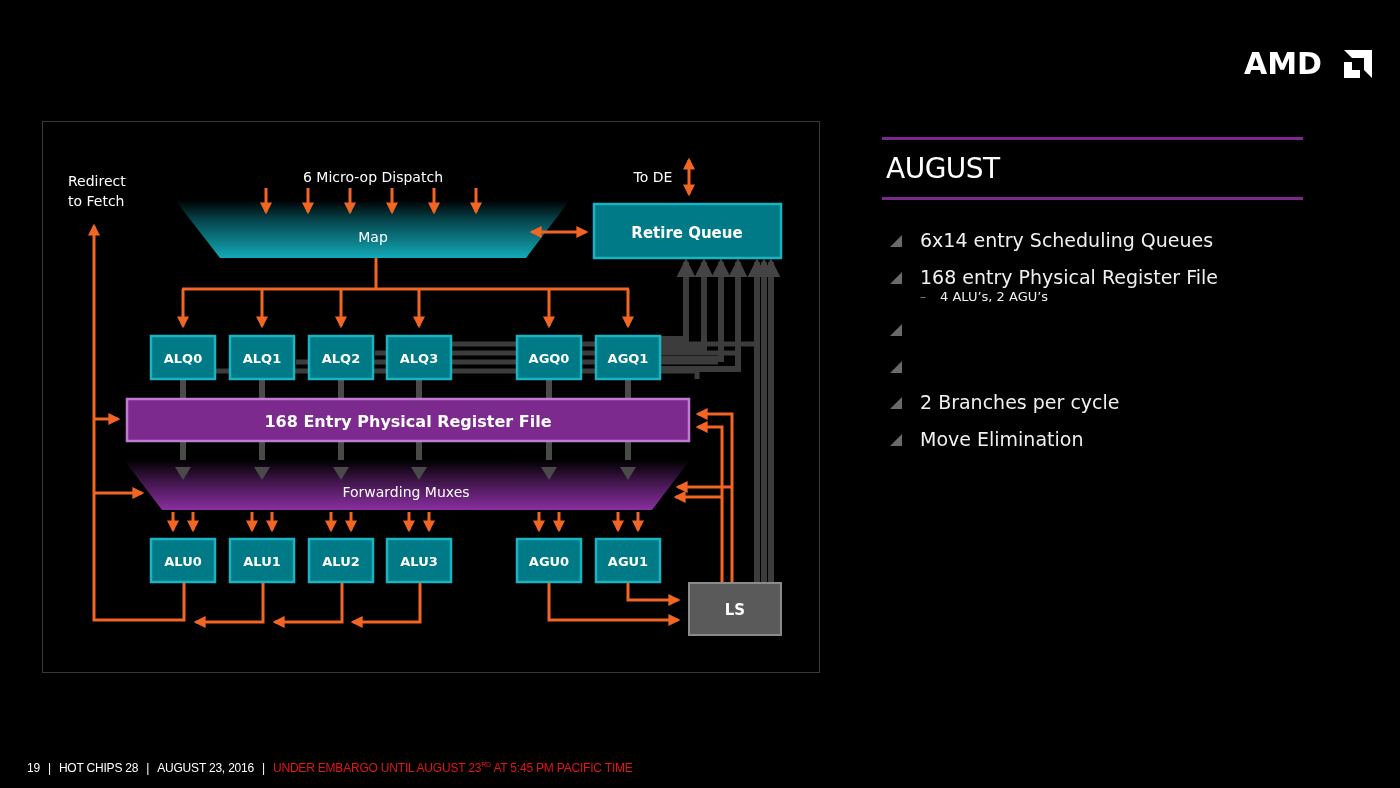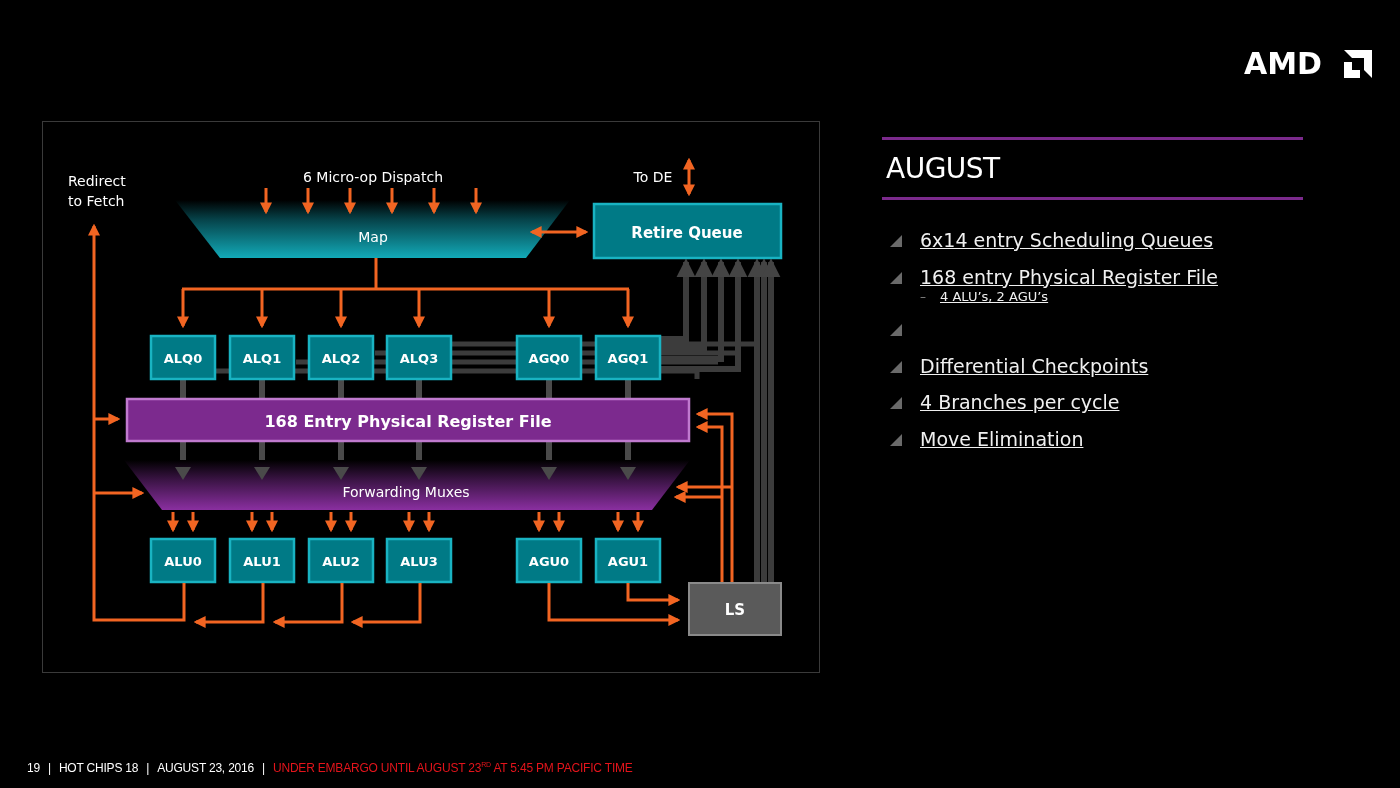--- a/index.html
+++ b/index.html
@@ -7,21 +7,21 @@
   #diagram-frame { position:absolute; left:42px; top:121px; width:778px; height:552px; border:1px solid #3a3a3a; box-sizing:border-box; }
   svg#diagram { position:absolute; left:0; top:0; }
   .lbl { font-family:"DejaVu Sans", sans-serif; fill:#fff; }
   .blk { font-family:"DejaVu Sans", sans-serif; font-weight:bold; fill:#fff; }
   #logo { position:absolute; left:1244px; top:50px; height:28px; display:flex; align-items:flex-end;gap:16px; }
   #logo-text { font-family:"DejaVu Sans", sans-serif; font-weight:bold; font-size:30px; letter-spacing:0px; color:#fff; line-height:28px; }
   #panel-top-rule { position:absolute; left:882px; top:137px; width:421px; height:3px; background:#7b2a8c; }
   #panel-bottom-rule { position:absolute; left:882px; top:197px; width:421px; height:3px; background:#7b2a8c; }
   #panel-title { position:absolute; left:886px; top:152px; font-family:"DejaVu Sans", sans-serif; font-size:28px; color:#fff; letter-spacing:-0.5px; }
   #bullets { position:absolute; left:888px; top:226px; margin:0; padding:0; list-style:none; }
-  #bullets li { position:relative; padding-left:32px; font-family:"DejaVu Sans", sans-serif; font-size:19px; color:#f0f0f0; height:36.6px; line-height:28px; white-space:nowrap;text-decoration:underline; }
+  #bullets li { position:relative; padding-left:32px; font-family:"DejaVu Sans", sans-serif; font-size:19px; color:#f0f0f0; height:36.6px; line-height:28px; white-space:nowrap; }
   #bullets li.sub { padding-left:52px; font-size:13px; height:24px; line-height:12px; margin-top:-8px; }
   .tri { position:absolute; left:2px; top:9px; width:0; height:0; border-left:12px solid transparent; border-bottom:12px solid #6a6a6a; }
   .dash { position:absolute; left:32px; top:0; color:#888; font-size:12px; }
   #footer { position:absolute; left:27px; top:761px; font-family:"Liberation Sans", sans-serif; font-size:12px; color:#fff; white-space:nowrap; letter-spacing:-0.2px; }
   #footer .sep { margin:0 8px; }
   #footer .embargo { color:#e3141b; }
   #footer sup { font-size:7px; vertical-align:5px; }
 </style>
 </head>
 <body>
@@ -203,20 +203,20 @@
 
 <div id="panel-top-rule"></div>
 <div id="panel-title">AUGUST</div>
 <div id="panel-bottom-rule"></div>
 
 <ul id="bullets">
     <li><span class="tri"></span><span>6x14 entry Scheduling Queues</span></li>
     <li><span class="tri"></span><span>168 entry Physical Register File</span></li>
     <li class="sub"><span class="dash">–</span><span>4 ALU’s, 2 AGU’s</span></li>
     <li><span class="tri"></span></li>
-    <li><span class="tri"></span><span>Differential Checkpoints</span></li>
-    <li><span class="tri"></span><span>4 Branches per cycle</span></li>
+    <li><span class="tri"></span></li>
+    <li><span class="tri"></span><span>2 Branches per cycle</span></li>
     <li><span class="tri"></span><span>Move Elimination</span></li>
   </ul>
 
 <div id="footer">
-  <span>19</span><span class="sep">|</span><span>HOT CHIPS 18</span><span class="sep">|</span><span>AUGUST 23, 2016</span><span class="sep">|</span><span class="embargo"><span>UNDER EMBARGO UNTIL  AUGUST 23</span><sup>RD</sup><span> AT 5:45 PM PACIFIC TIME</span></span>
+  <span>19</span><span class="sep">|</span><span>HOT CHIPS 28</span><span class="sep">|</span><span>AUGUST 23, 2016</span><span class="sep">|</span><span class="embargo"><span>UNDER EMBARGO UNTIL  AUGUST 23</span><sup>RD</sup><span> AT 5:45 PM PACIFIC TIME</span></span>
 </div>
 
 </body></html>

